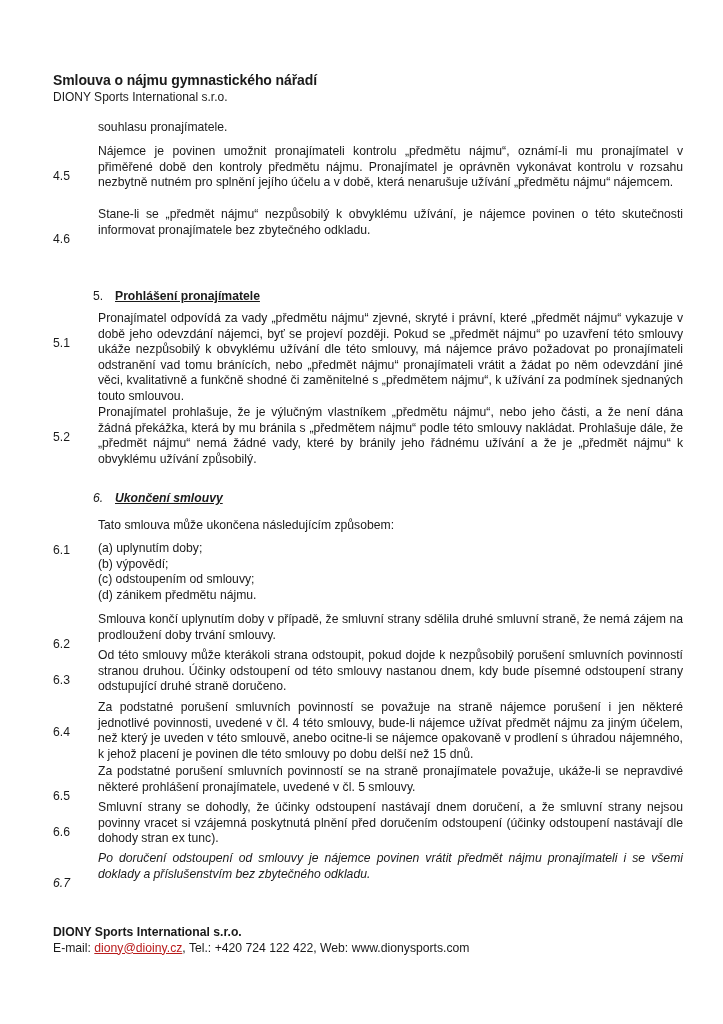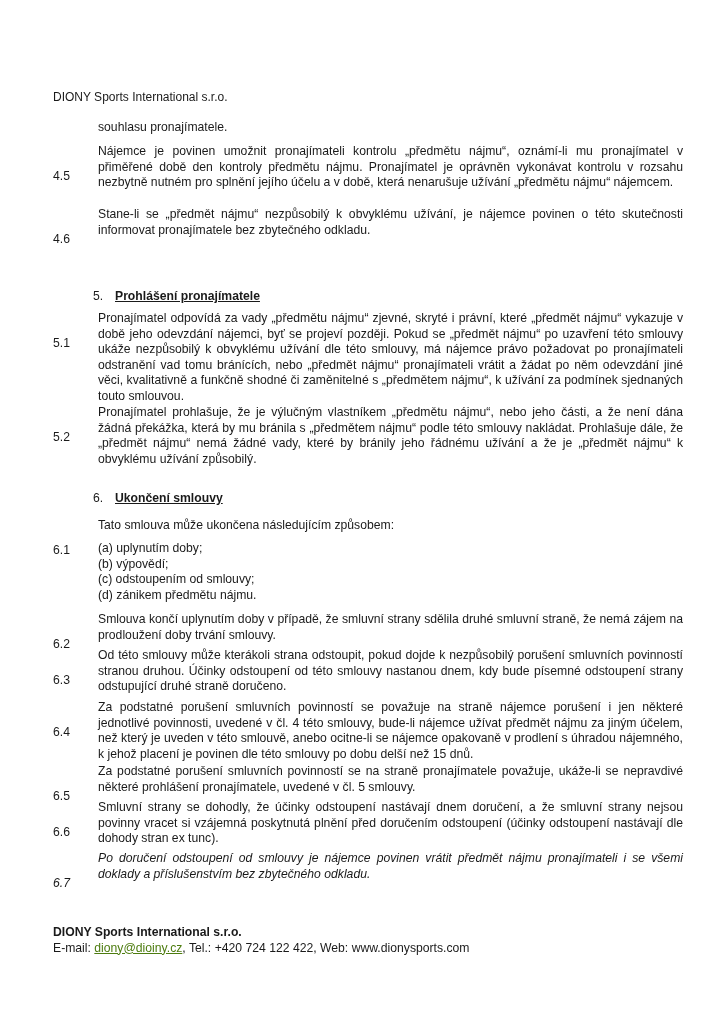--- a/index.html
+++ b/index.html
@@ -24,27 +24,28 @@
 
   .section-head { position: absolute; left: 0; font-weight: bold; margin-left: 40px; }
   .section-head .snum { display: inline-block; width: 22px; font-weight: normal; }
   .section-head .stitle { text-decoration: underline; }
 
   .sublist { position: absolute; left: 45px; }
   .sublist div { height: 15.5px; }
 
   .footer { position: absolute; left: 53px; top: 925px; font-size: 12.2px; line-height: 15.6px; }
   .footer .company { font-weight: bold; }
-  .footer a { color: #4d7c0f; text-decoration: underline; }
+  .footer a { color: #b91c1c; text-decoration: underline; }
 </style>
 </head>
 <body>
 
 <div class="page">
 
+  <div class="doc-title">Smlouva o nájmu gymnastického nářadí</div>
   <div class="doc-subtitle">DIONY Sports International s.r.o.</div>
 
 
   <div class="content">
 
     <div class="cont" style="top:120px;text-align:center;">souhlasu pronajímatele.</div>
 
     <div class="clause" style="top:144px;">
       <div class="num">4.5</div>
       <div class="text">Nájemce je povinen umožnit pronajímateli kontrolu „předmětu nájmu“, oznámí-li mu pronajímatel v přiměřené době den kontroly předmětu nájmu. Pronajímatel je oprávněn vykonávat kontrolu v rozsahu nezbytně nutném pro splnění jejího účelu a v době, která nenarušuje užívání „předmětu nájmu“ nájemcem.</div>
@@ -62,21 +63,21 @@
     <div class="clause" style="top:311px;">
       <div class="num">5.1</div>
       <div class="text">Pronajímatel odpovídá za vady „předmětu nájmu“ zjevné, skryté i právní, které „předmět nájmu“ vykazuje v době jeho odevzdání nájemci, byť se projeví později. Pokud se „předmět nájmu“ po uzavření této smlouvy ukáže nezpůsobilý k obvyklému užívání dle této smlouvy, má nájemce právo požadovat po pronajímateli odstranění vad tomu bránících, nebo „předmět nájmu“ pronajímateli vrátit a žádat po něm odevzdání jiné věci, kvalitativně a funkčně shodné či zaměnitelné s „předmětem nájmu“, k užívání za podmínek sjednaných touto smlouvou.</div>
     </div>
 
     <div class="clause" style="top:405px;">
       <div class="num">5.2</div>
       <div class="text">Pronajímatel prohlašuje, že je výlučným vlastníkem „předmětu nájmu“, nebo jeho části, a že není dána žádná překážka, která by mu bránila s „předmětem nájmu“ podle této smlouvy nakládat. Prohlašuje dále, že „předmět nájmu“ nemá žádné vady, které by bránily jeho řádnému užívání a že je „předmět nájmu“ k obvyklému užívání způsobilý.</div>
     </div>
 
-    <div class="section-head" style="top:491px;">
+    <div class="section-head" style="top:491px;font-style:italic;">
       <span class="snum">6.</span><span class="stitle">Ukončení smlouvy</span>
     </div>
 
     <div class="clause" style="top:518px;">
       <div class="num">6.1</div>
       <div class="text">Tato smlouva může ukončena následujícím způsobem:</div>
     </div>
 
     <div class="sublist" style="top:541px;">
       <div>(a) uplynutím doby;</div>

